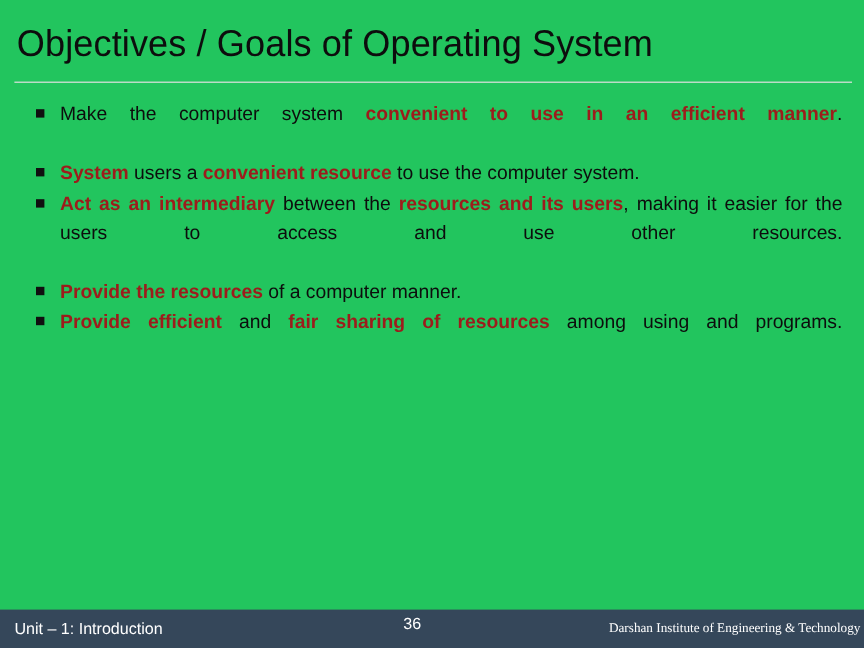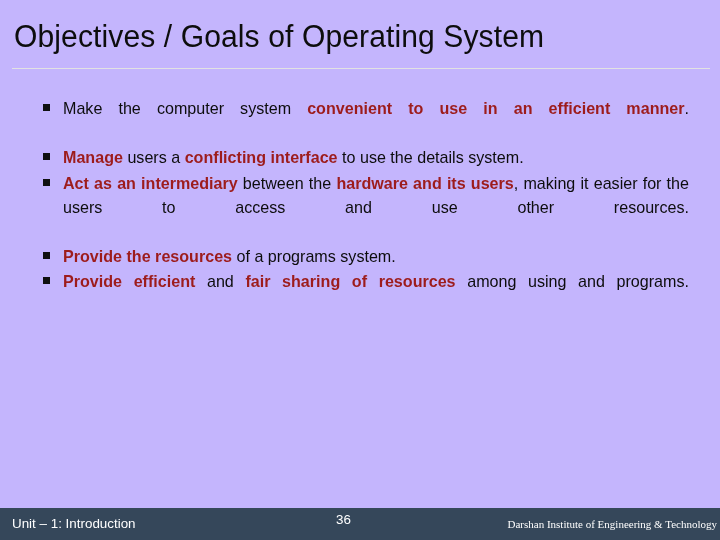--- a/index.html
+++ b/index.html
@@ -12,21 +12,21 @@
     background: #ffffff;
     font-family: "Liberation Sans", sans-serif;
     overflow: hidden;
     position: relative;
   }
 
   .slide {
     position: relative;
     width: 720px;
     height: 540px;
-    background: #c4b5fd;
+    background: #22c55e;
     box-sizing: border-box;
   }
 
   
   .title-area {
     position: absolute;
     left: 0;
     top: 18px;
     width: 720px;
     height: 50px;
@@ -57,21 +57,21 @@
   
   .body-area {
     position: absolute;
     left: 0;
     top: 80px;
     width: 720px;
     height: 420px;
   }
   ul.bullets {
     list-style: none;
-    margin: 16px;
+    margin: 3px;
     padding: 0;
   }
   li.bullet {
     position: relative;
     margin: 0 0 1px 0;
     padding: 0 15px 0 47px;
     font-size: 16.1px;
     line-height: 24.2px;
     color: #0d0d0d;
     text-align: justify;
@@ -161,31 +161,31 @@
     <ul class="bullets">
 
       <li class="bullet">
         <span class="marker"></span>
         <span class="txt"><span class="plain">Make the computer system </span><span class="em">convenient to use in an efficient manner</span><span class="plain">.</span></span>
       </li>
 
 
       <li class="bullet nojustify">
         <span class="marker"></span>
-        <span class="txt"><span class="em">Manage</span><span class="plain"> users a </span><span class="em">conflicting interface</span><span class="plain"> to use the details system.</span></span>
+        <span class="txt"><span class="em">System</span><span class="plain"> users a </span><span class="em">convenient resource</span><span class="plain"> to use the computer system.</span></span>
       </li>
 
       <li class="bullet">
         <span class="marker"></span>
-        <span class="txt"><span class="em">Act as an intermediary</span><span class="plain"> between the </span><span class="em">hardware and its users</span><span class="plain">, making it easier for the users to access and use other resources.</span></span>
+        <span class="txt"><span class="em">Act as an intermediary</span><span class="plain"> between the </span><span class="em">resources and its users</span><span class="plain">, making it easier for the users to access and use other resources.</span></span>
       </li>
 
       <li class="bullet nojustify">
         <span class="marker"></span>
-        <span class="txt"><span class="em">Provide the resources</span><span class="plain"> of a programs system.</span></span>
+        <span class="txt"><span class="em">Provide the resources</span><span class="plain"> of a computer manner.</span></span>
       </li>
 
 
       <li class="bullet">
         <span class="marker"></span>
         <span class="txt"><span class="em">Provide efficient</span><span class="plain"> and </span><span class="em">fair sharing of resources</span><span class="plain"> among using and programs.</span></span>
       </li>
 
     </ul>
   </div>

